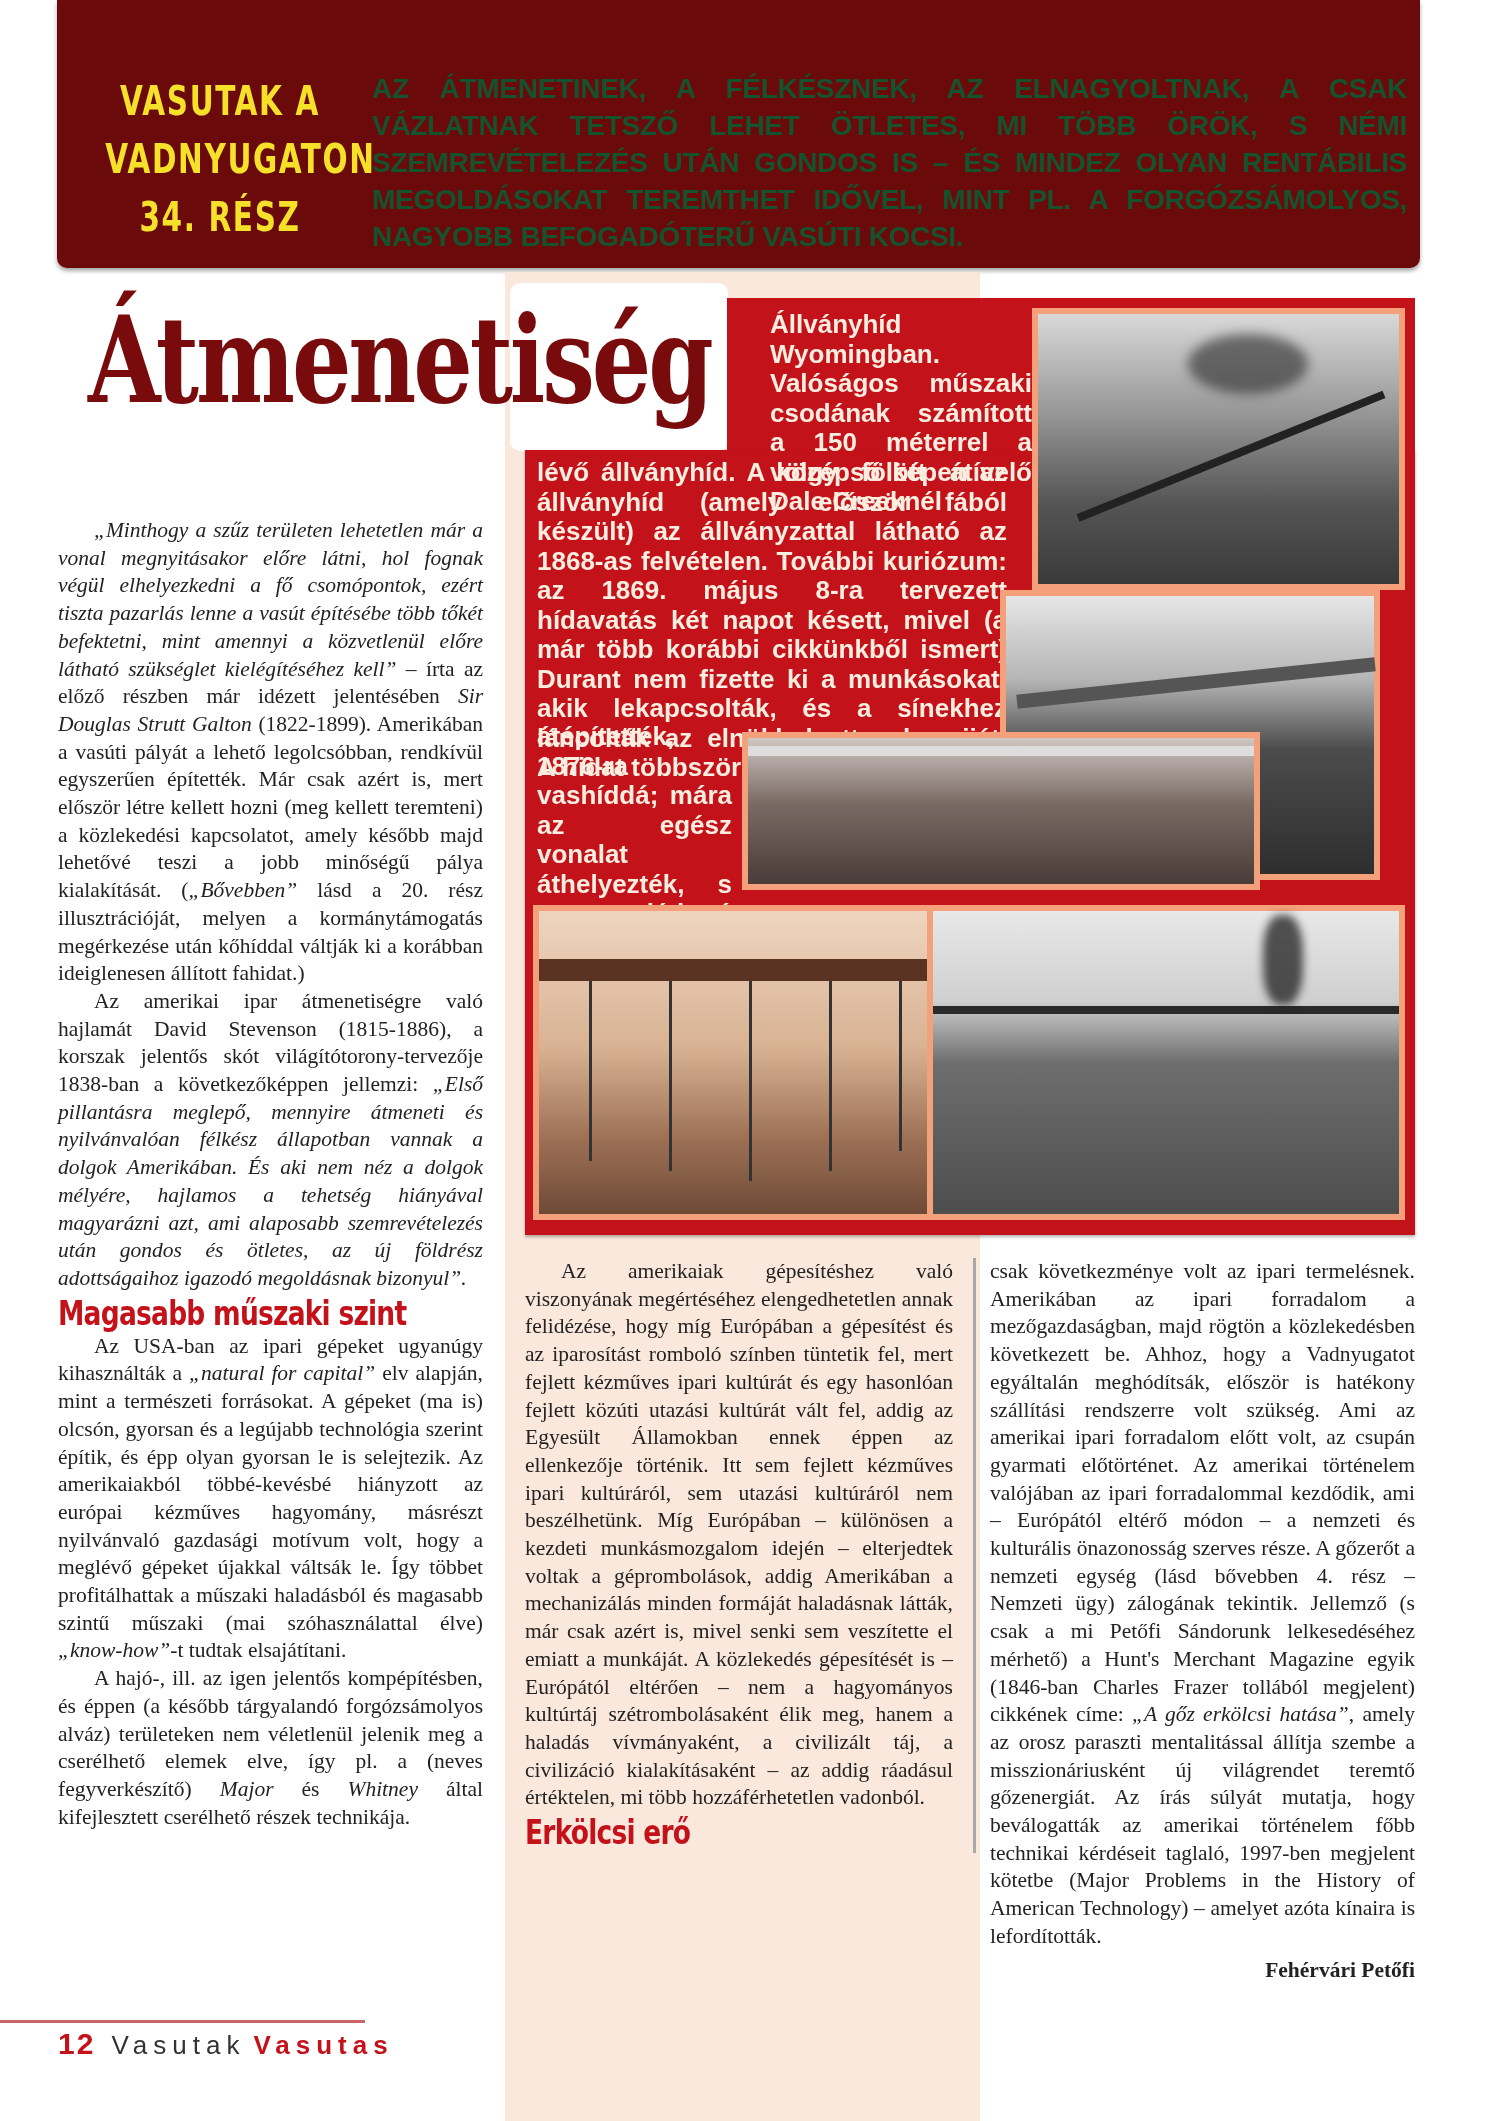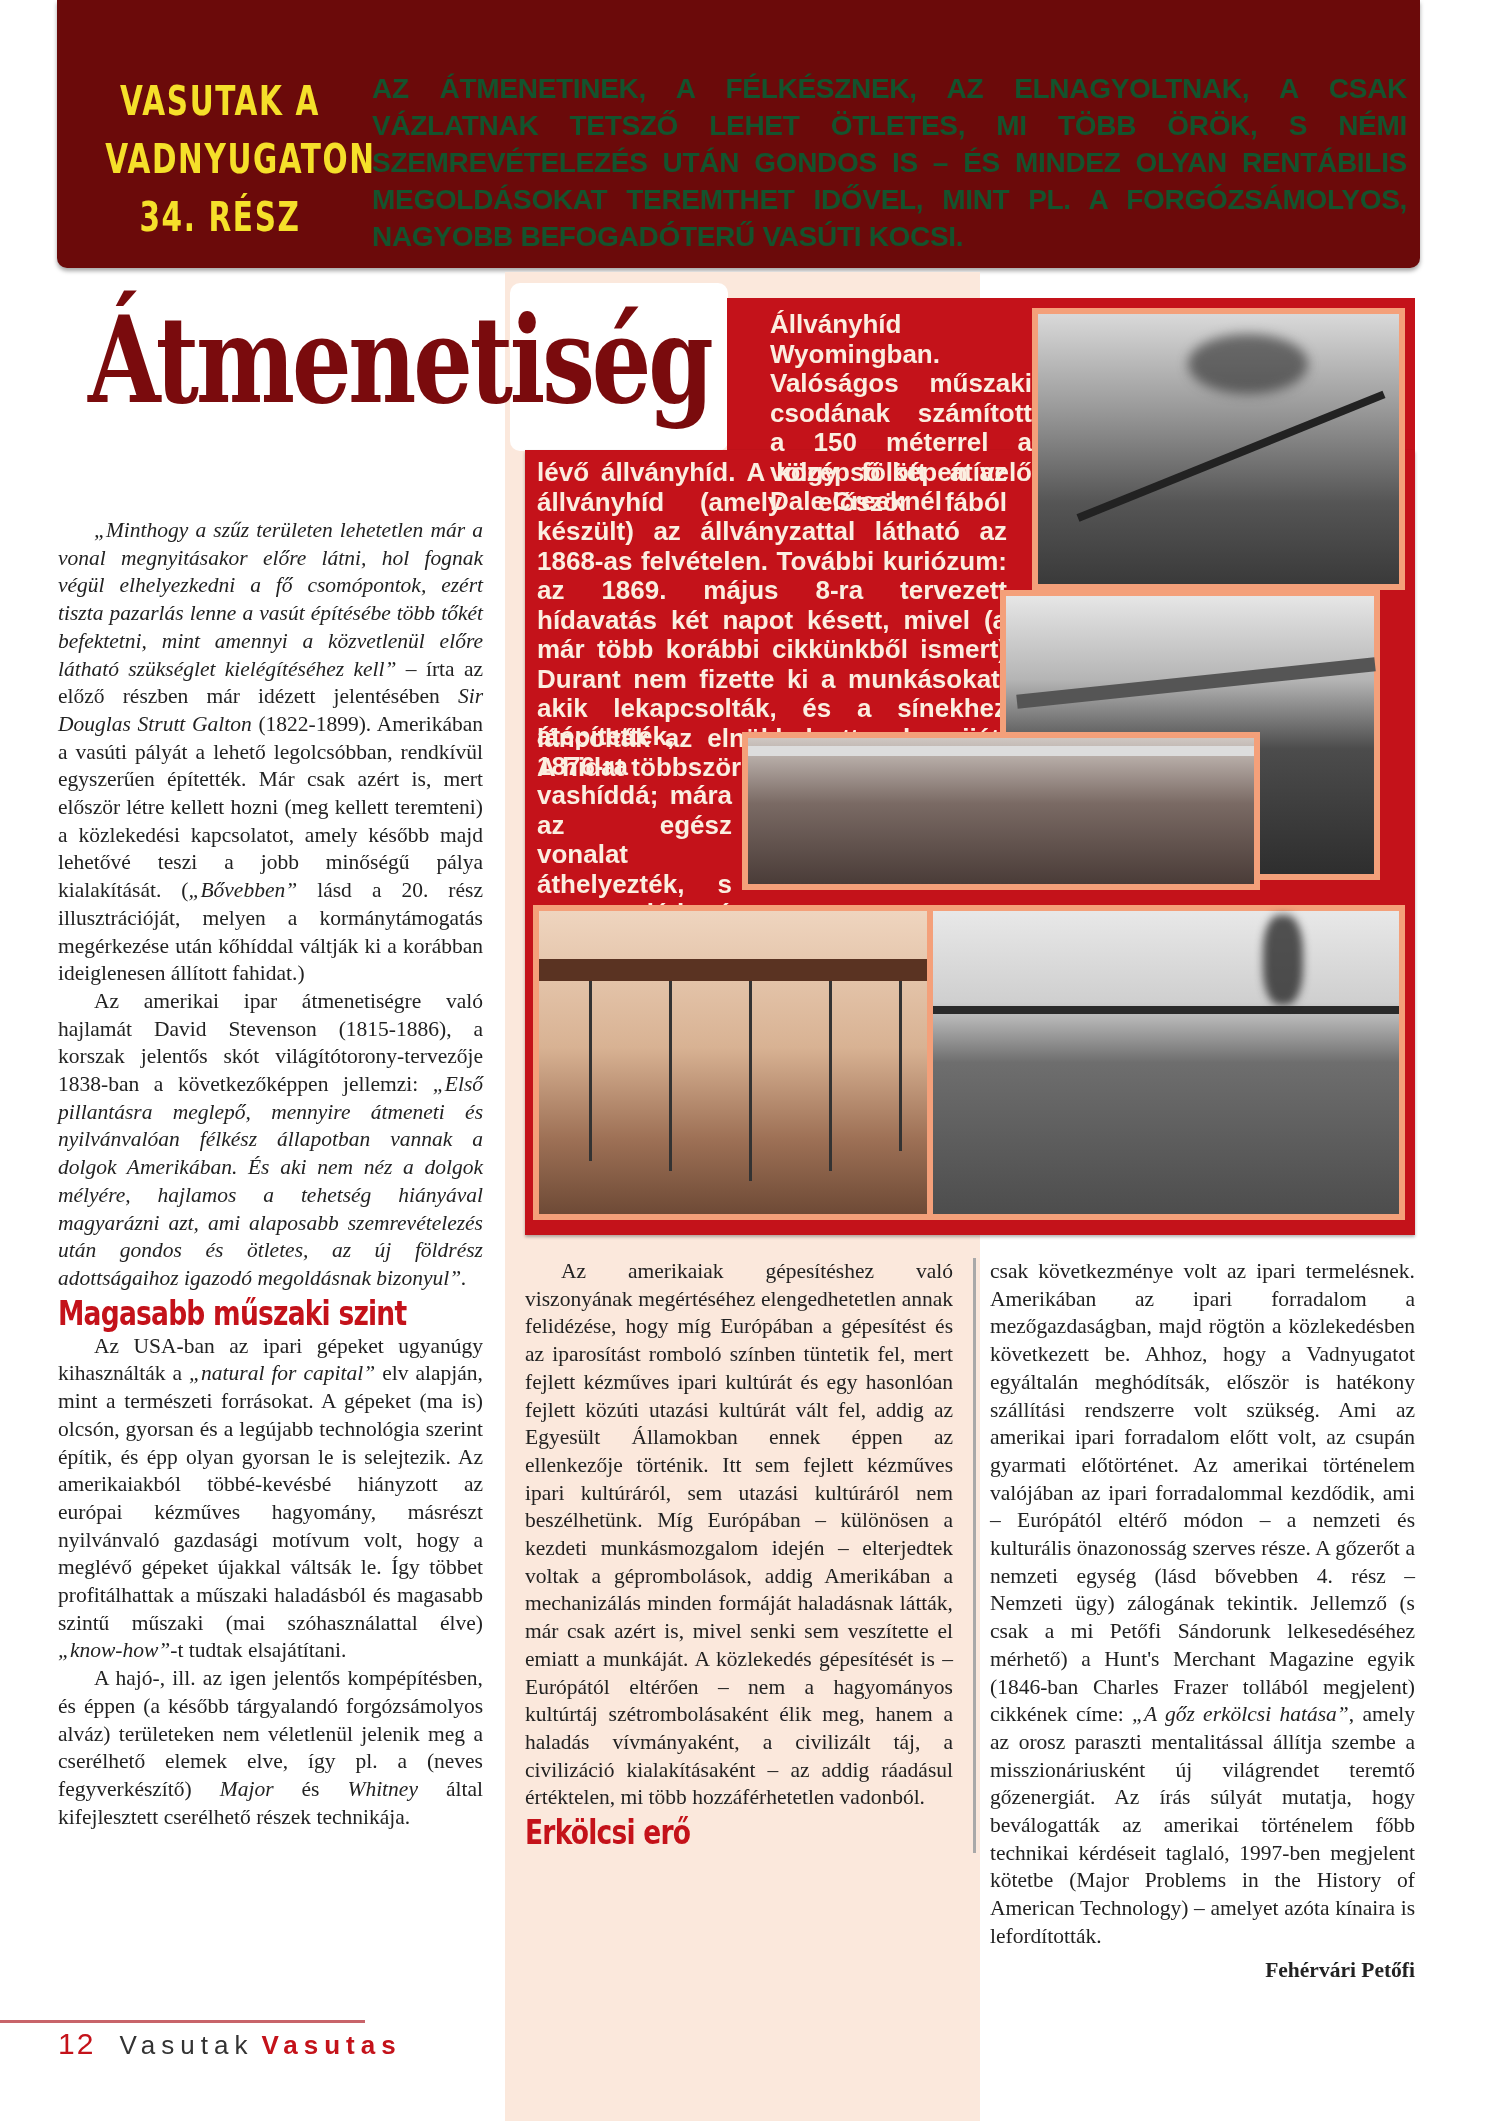--- a/index.html
+++ b/index.html
@@ -34,21 +34,21 @@
   .col p.noind{text-indent:0;}
   .lc{left:58px;top:476px;width:425px;margin-top:41px;}
   .mc{left:525px;top:1258px;width:428px;}
   .rc{left:990px;top:1258px;width:425px;}
   .colsep{left:973px;top:1258px;width:3px;height:595px;background:#a9a9a9;}
   .subhead{font-family:"DejaVu Sans",sans-serif;font-weight:bold;color:#c4121a;font-size:34px;line-height:40px;letter-spacing:-1px;transform:scaleX(0.78);transform-origin:left top;white-space:nowrap;margin:18px 0 16px 0;text-indent:0 !important;}
   .signature{text-align:right;font-weight:bold;margin-top:6px;}
   
   .footrule{left:0;top:2020px;width:365px;height:3px;background:#c8646a;}
   .footer{left:58px;top:2028px;font-family:"Liberation Sans",sans-serif;font-size:26px;line-height:32px;letter-spacing:6px;white-space:nowrap;}
-  .pnum{color:#c4121a;font-weight:normal;font-size:30px;letter-spacing:2px;margin-right:24px;}
+  .pnum{color:#c4121a;font-weight:bold;font-size:30px;letter-spacing:2px;margin-right:16px;}
   .mag{color:#333;}
   .vas{color:#c4121a;font-weight:bold;margin-left:8px;}
 </style>
 </head>
 <body>
 
 <div class="abs header"></div>
 <div class="abs series">
   <div>Vasutak a</div>
   <div>Vadnyugaton</div>

